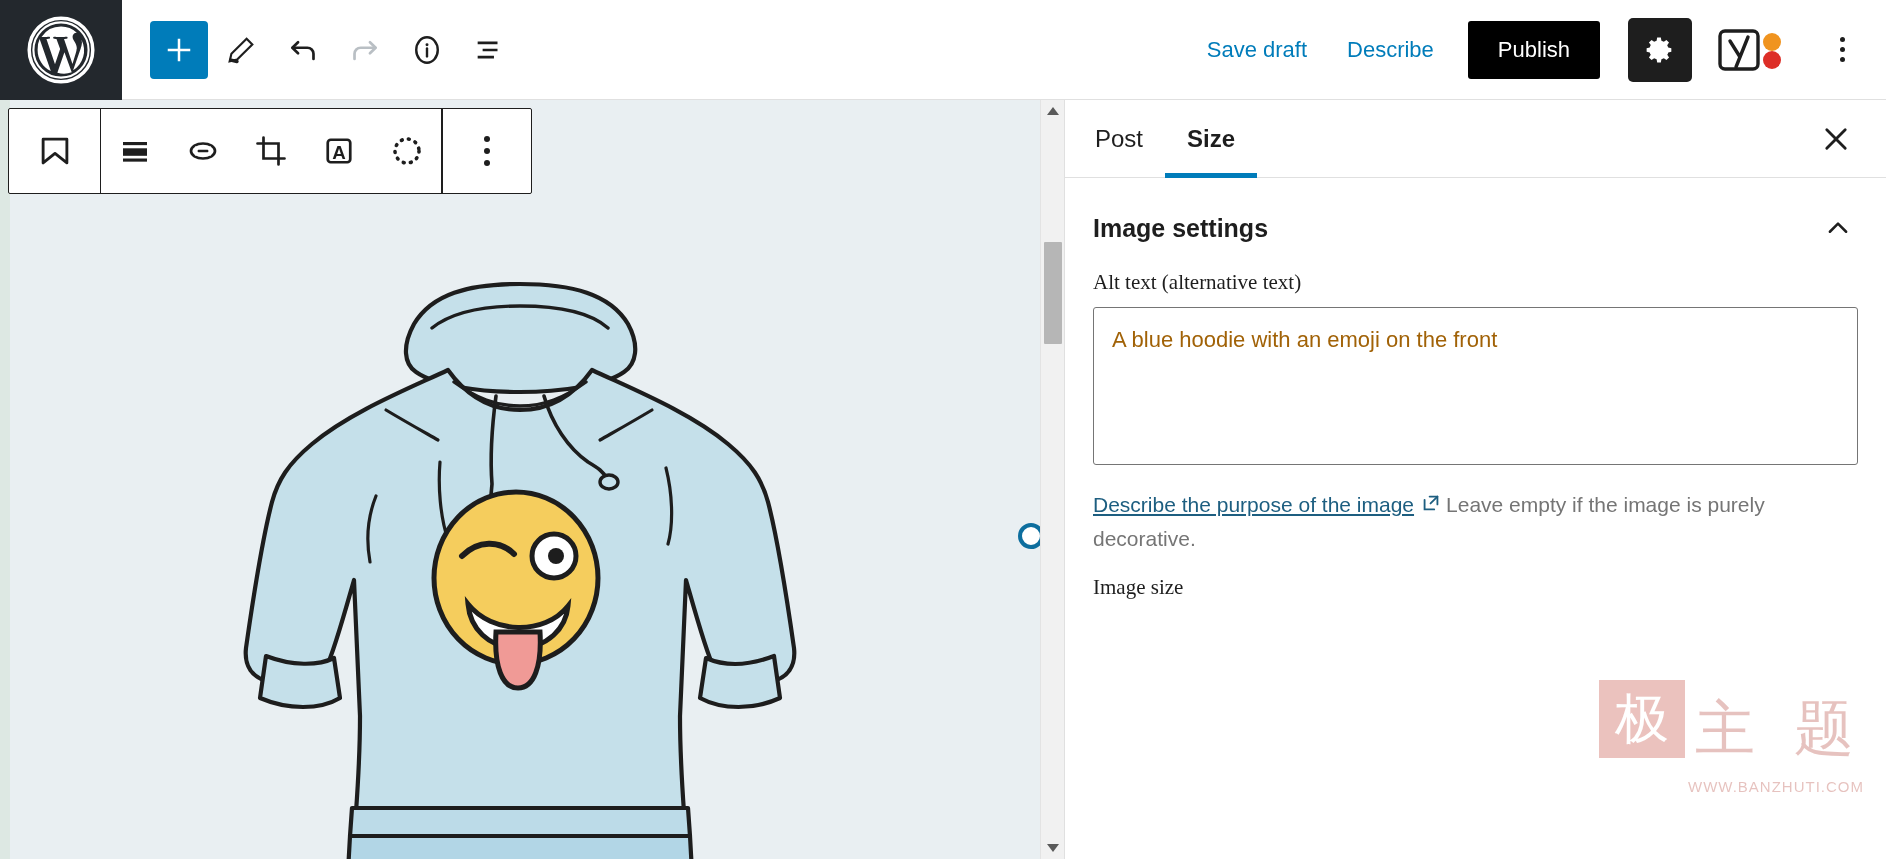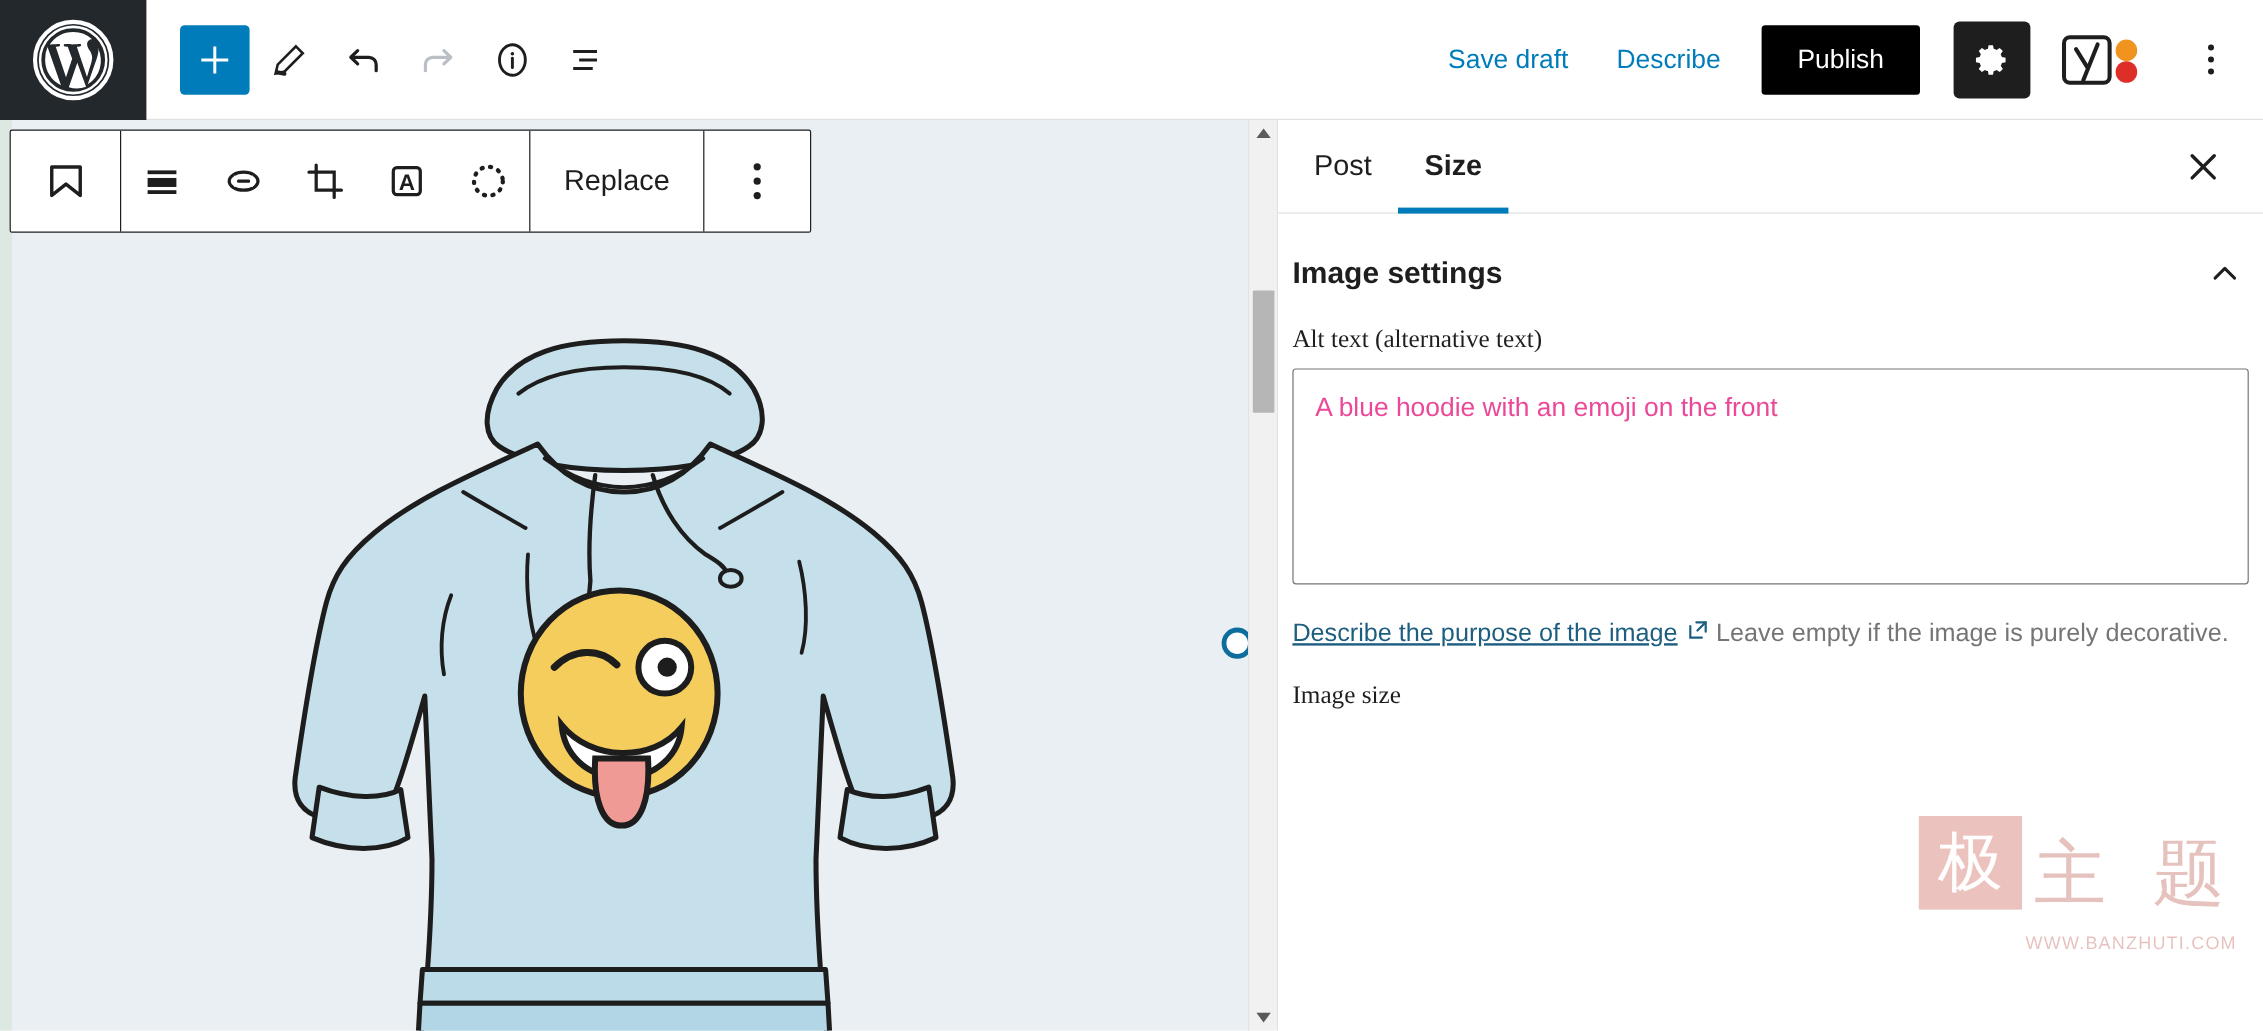--- a/index.html
+++ b/index.html
@@ -167,39 +167,39 @@
   .sb-tab.active::after {
     content: ""; position: absolute; left: 0; right: 0; bottom: -1px;
     height: 5px; background: #007cba;
   }
   .sb-close {
     position: absolute; right: 26px; top: 50%; transform: translateY(-50%);
     width: 48px; height: 48px; background: none; border: none; cursor: pointer;
     display: flex; align-items: center; justify-content: center;
   }
 
-  .sb-panel { flex: 1 1 auto; padding: 0 12px; overflow: hidden; }
+  .sb-panel { flex: 1 1 auto; padding: 0 28px; overflow: hidden; }
   .panel-head {
     display: flex; align-items: center; justify-content: space-between;
     padding: 30px 0 22px 0;
   }
   .panel-title { font-size: 25px; font-weight: bold; color: #1e1e1e; }
   .panel-toggle {
     background: none; border: none; cursor: pointer;
     width: 40px; height: 40px; display: flex; align-items: center; justify-content: center;
   }
 
   .field-label {
     font-size: 21px; color: #1e1e1e; display: block; margin-bottom: 12px; font-family: Liberation Serif, serif;
   }
   .alt-textarea {
-    width: 100%; height: 180px; resize: none;
+    width: 100%; height: 158px; resize: none;
     border: 1px solid #757575; border-radius: 3px;
     padding: 16px 18px; font-size: 22px; line-height: 1.45;
-    color: #ec4899; font-family: "Liberation Sans", sans-serif;
+    color: #a16207; font-family: "Liberation Sans", sans-serif;
     background: #fff; outline: none;
   }
   .help-text {
     margin-top: 20px; font-size: 21px; line-height: 1.5; color: #757575;
   }
   .help-link {
     color: #1d5e80; text-decoration: underline; cursor: pointer;
   }
   .ext-icon { display: inline-block; vertical-align: -2px; margin: 0 4px 0 6px; }
 
@@ -407,21 +407,20 @@
             </svg>
           </button>
           <button class="bt-item">
             <svg width="36" height="36" viewBox="0 0 24 24">
               <circle cx="12" cy="12" r="8" fill="none" stroke="#1e1e1e" stroke-width="2.4" stroke-linecap="round" stroke-dasharray="0.6 4.2"></circle>
             </svg>
           </button>
         </div>
 
         <div class="bt-sep"></div>
-        <button class="bt-replace">Replace</button>
         <div class="bt-sep"></div>
         <button class="bt-more">
           <i></i>
           <i></i>
           <i></i>
         </button>
       </div>
 
       <div class="resize-handle"></div>
     </div>

